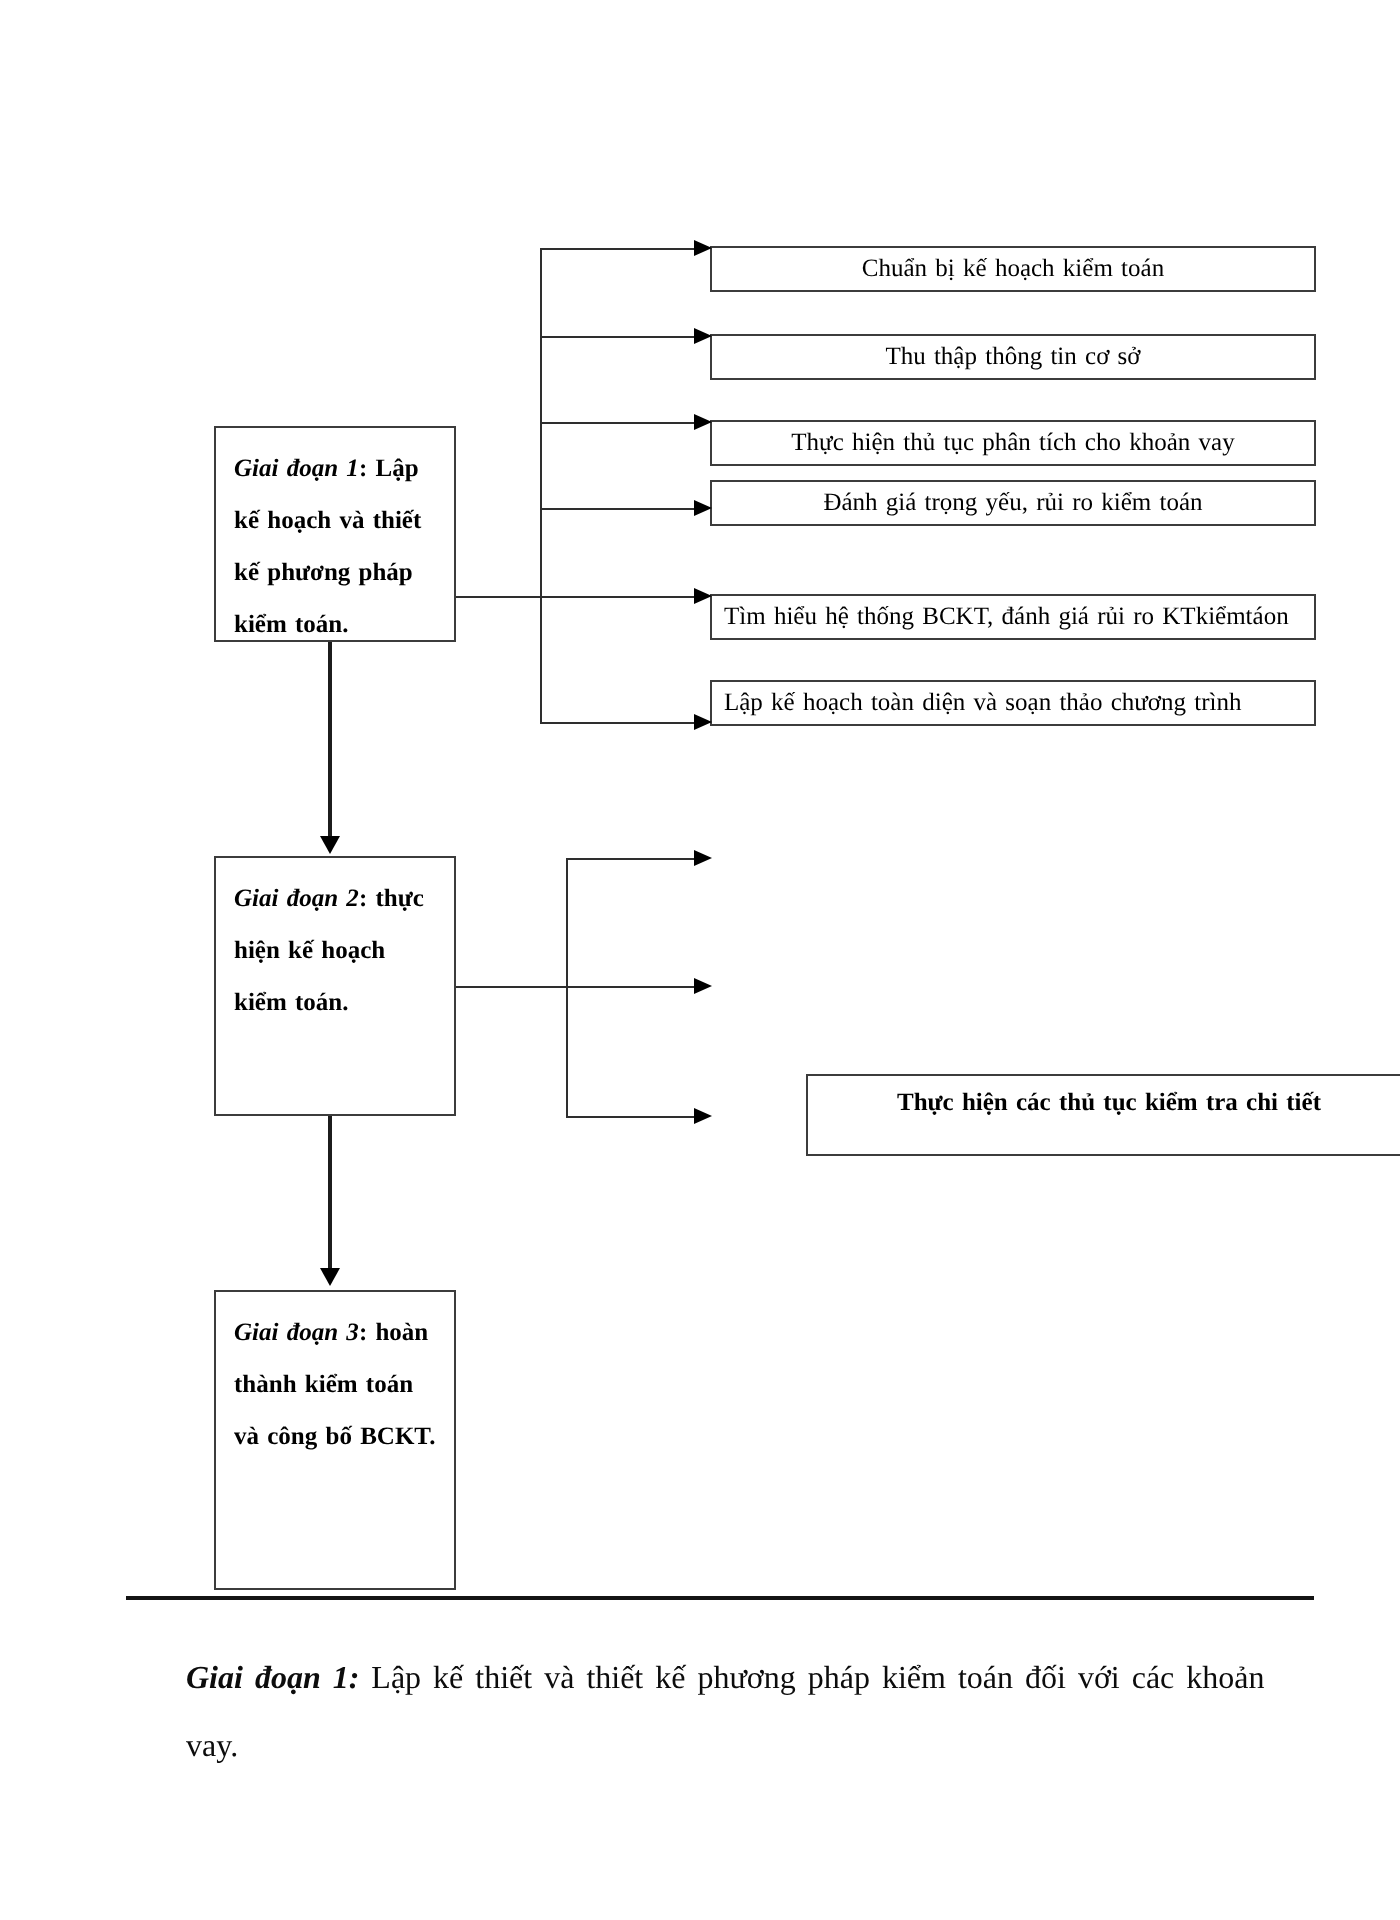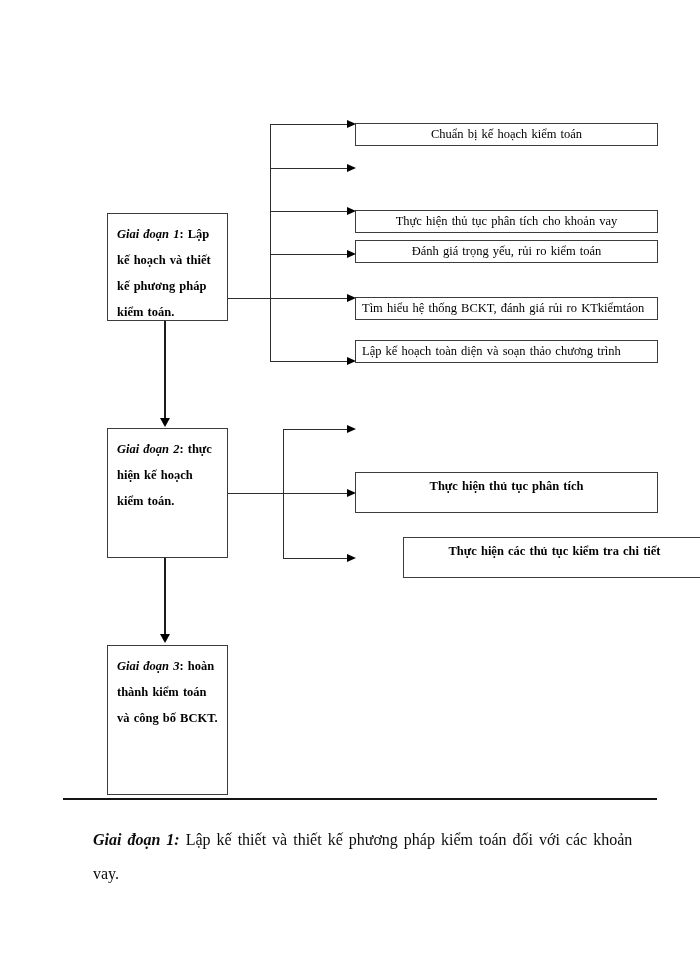--- a/index.html
+++ b/index.html
@@ -95,36 +95,36 @@
   <div class="box stage" id="stage2-box">
     <span class="stage-title">Giai đoạn 2</span><span>: thực hiện kế hoạch kiểm toán.</span>
   </div>
   <div class="box stage" id="stage3-box">
     <span class="stage-title">Giai đoạn 3</span><span>: hoàn thành kiểm toán và công bố BCKT.</span>
   </div>
 
   <div class="box step" id="step1">
     <span>Chuẩn bị kế hoạch kiểm toán</span>
   </div>
+  <div class="box step" id="step2">
+    <span>Thu thập thông tin cơ sở</span>
+  </div>
   <div class="box step" id="step3">
     <span>Thực hiện thủ tục phân tích cho khoản vay</span>
   </div>
   <div class="box step" id="step4">
     <span>Đánh giá trọng yếu, rủi ro kiểm toán</span>
   </div>
   <div class="box step align-left" id="step5">
     <span>Tìm hiểu hệ thống BCKT, đánh giá rủi ro KTkiểmtáon</span>
   </div>
   <div class="box step align-left" id="step6">
     <span>Lập kế hoạch toàn diện và soạn thảo chương trình</span>
   </div>
 
-  <div class="box step2" id="stepB">
-    <span>Thực hiện thủ tục phân tích</span>
-  </div>
   <div class="box step2" id="stepC">
     <span>Thực hiện các thủ tục kiểm tra chi tiết</span>
   </div>
 
   <div class="vline" id="trunk1"></div>
   <div class="hline" id="br1"></div>
   <div class="hline" id="br2"></div>
   <div class="hline" id="br3"></div>
   <div class="hline" id="br4"></div>
   <div class="hline" id="br5"></div>

